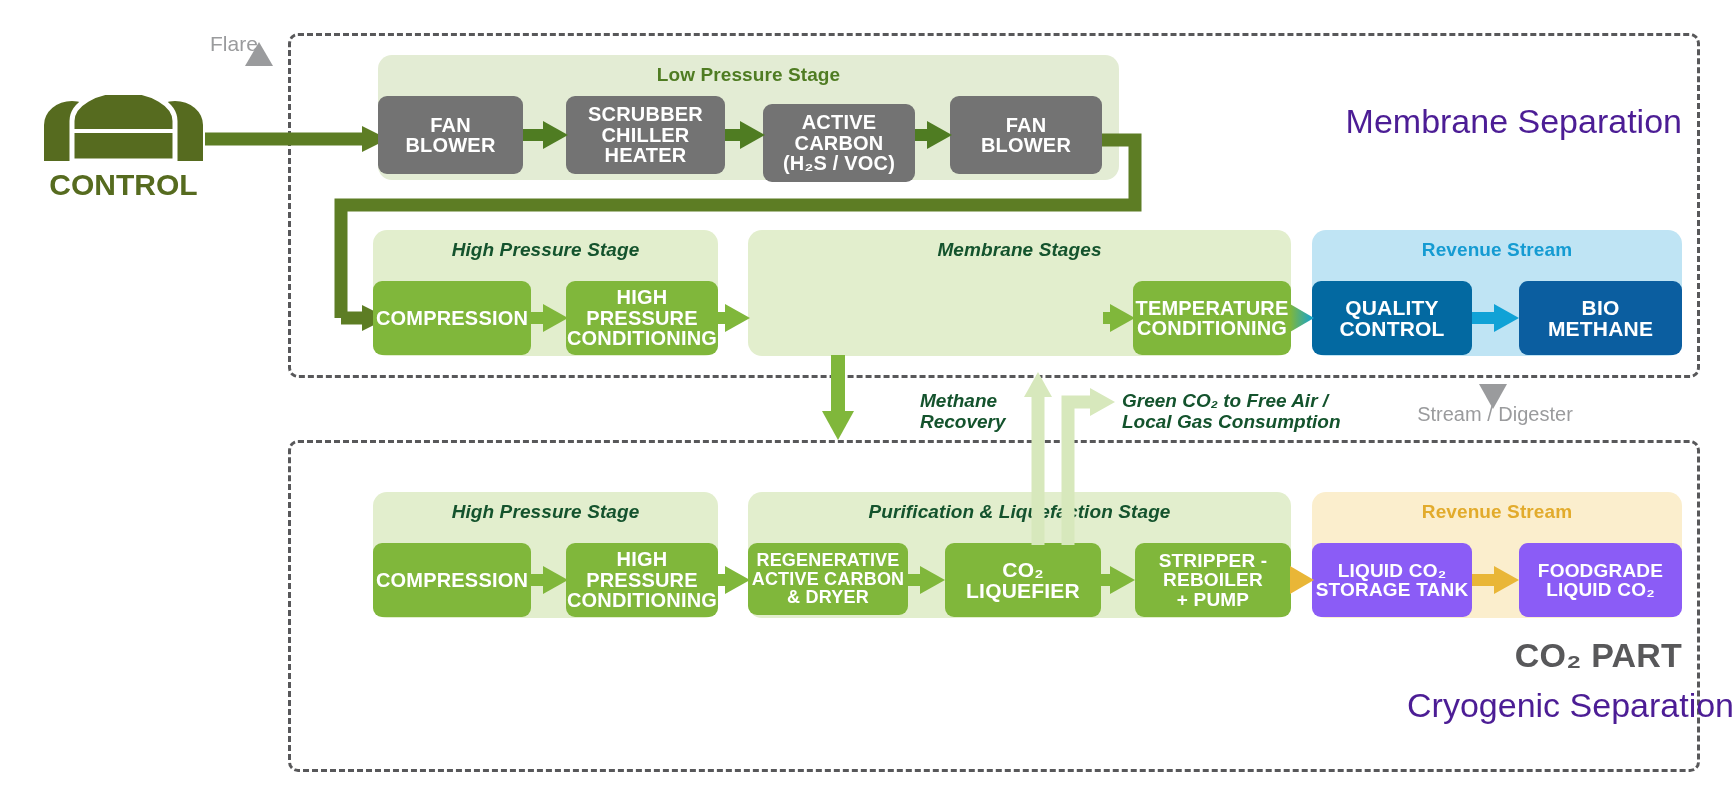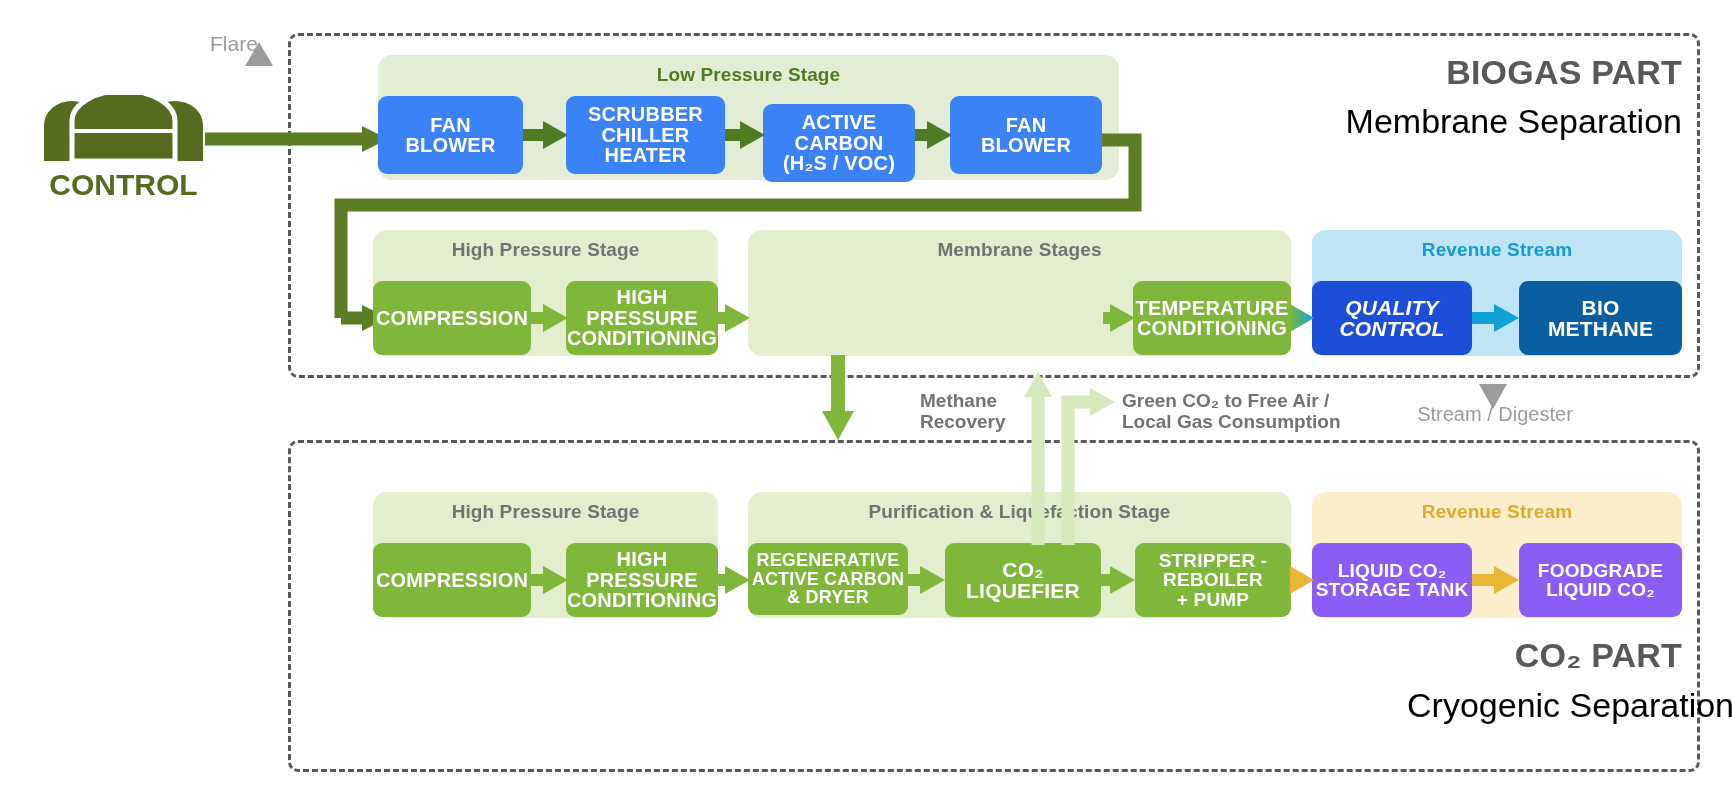--- a/index.html
+++ b/index.html
@@ -36,39 +36,39 @@
     line-height:1.02;
     letter-spacing:.2px;
   }
 
   
   .pale-dark   {background:#e3ecd4;}
   .pale-light  {background:#e2eecd;}
   .pale-blue   {background:#bfe4f4;}
   .pale-amber  {background:#fbeecd;}
 
-  .box-dark    {background:#3b82f6;}
+  .box-dark    {background:#737373;}
   .box-light   {background:#80b73b;}
-  .box-cyan    {background:#1d4ed8;font-style:italic;}
+  .box-cyan    {background:#0369a1;}
   .box-navy    {background:#0b5ea0;}
   .box-amber   {background:#8b5cf6;}
 
   .t-dark      {color:#4f7c22;}
-  .t-light     {color:#737373;}
+  .t-light     {color:#14532d;font-style:italic;}
   .t-cyan      {color:#159bd2;}
   .t-amber     {color:#e2ab2c;}
 
   
   .part-title{
     font-weight:bold;color:#58585a;
     text-align:right;white-space:nowrap;line-height:1;
     letter-spacing:.2px;
   }
   .part-sub{
-    color:#000000;font-weight:normal;
+    color:#4c1d95;font-weight:normal;
     text-align:right;white-space:nowrap;line-height:1;
   }
 
   .caption{
     font-weight:bold;line-height:1.12;white-space:nowrap;
   }
   .caption-grey{color:#9a9b9d;font-weight:normal;}
 
   svg.layer{position:absolute;left:0;top:0;width:1732px;height:805px;pointer-events:none;}
   svg.layer.under{z-index:1;}
@@ -292,21 +292,20 @@
     <path d="M8,30 A28,24 0 0 1 64,30 L64,66 L8,66 Z" fill="#566b1f"></path>
     <path d="M111,30 A28,24 0 0 1 167,30 L167,66 L111,66 Z" fill="#566b1f"></path>
     <path d="M36,26 A44,26 0 0 1 139,26 L139,66 L36,66 Z" fill="#566b1f" stroke="#ffffff" stroke-width="5"></path>
     <rect x="36" y="34" width="103" height="4" fill="#ffffff"></rect>
   </svg>
 
   <div class="abs" style="left:36px;top:168px;width:175px;text-align:center;font-size:30px;font-weight:bold;color:#566b1f;z-index:3;">CONTROL</div>
 
   <div class="abs" style="left:210px;top:32px;font-size:21px;color:#9a9b9d;z-index:3;">Flare</div>
 
-  <div class="abs part-title" style="left:1240px;top:55px;width:442px;font-size:34px;z-index:3;">BIOGAS PART</div>
   <div class="abs part-sub" style="left:1240px;top:104px;width:442px;font-size:34px;z-index:3;">Membrane Separation</div>
 
   <div class="abs part-title" style="left:1240px;top:638px;width:442px;font-size:34px;z-index:3;">CO₂ PART</div>
   <div class="abs part-sub" style="left:1292px;top:688px;width:442px;font-size:34px;z-index:3;">Cryogenic Separation</div>
 
   <div class="abs caption t-light" style="left:920px;top:390px;font-size:19px;text-align:left;z-index:6;">Methane<br>Recovery</div>
 
   <div class="abs caption t-light" style="left:1122px;top:390px;font-size:19px;text-align:left;z-index:6;">Green CO₂ to Free Air /<br>Local Gas Consumption</div>
 
   <div class="abs caption-grey" style="left:1380px;top:403px;width:230px;text-align:center;font-size:20px;z-index:6;">Stream / Digester</div>

